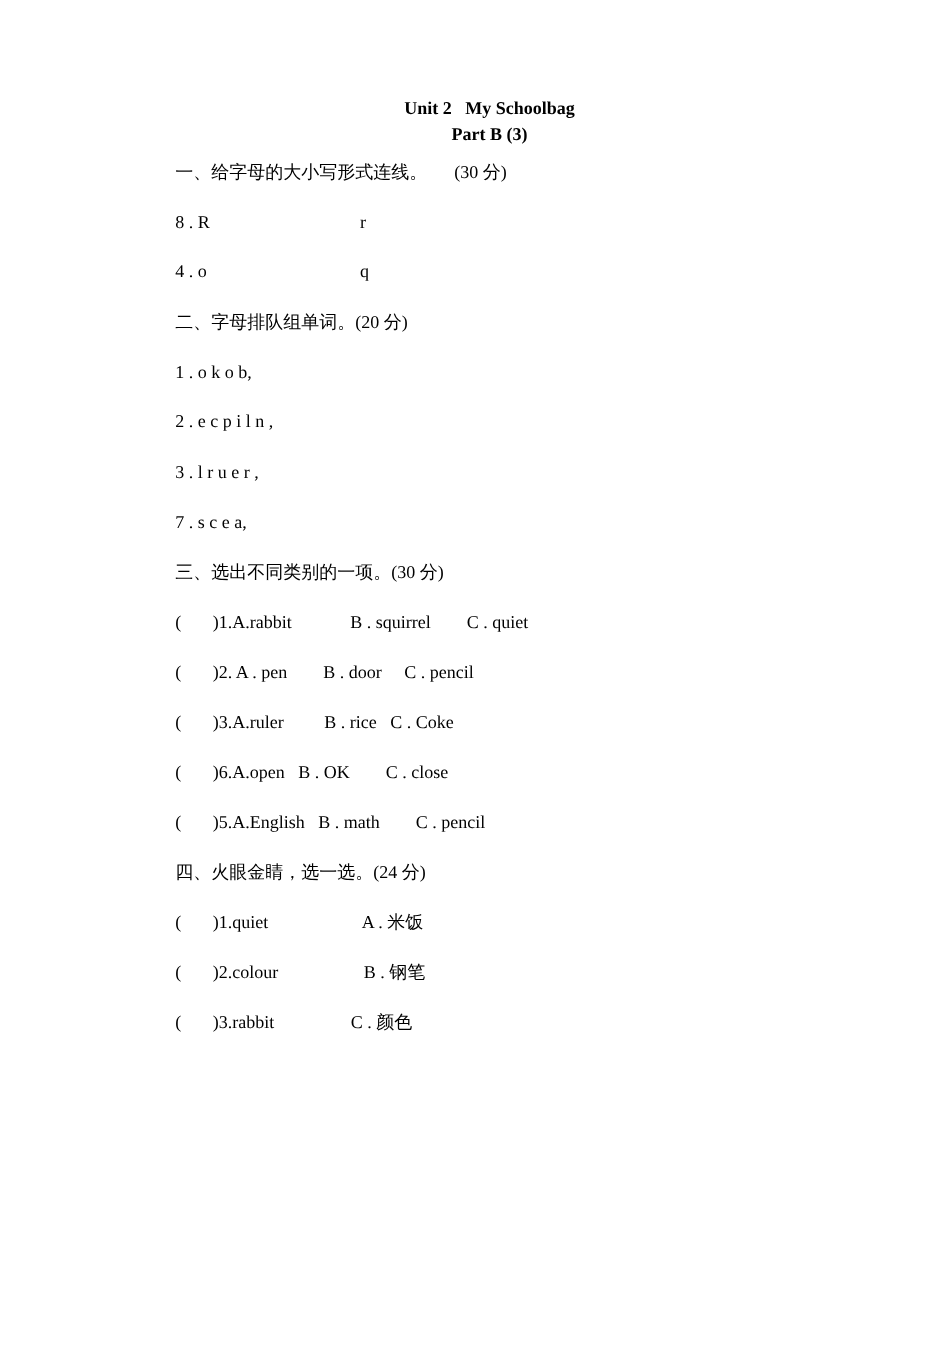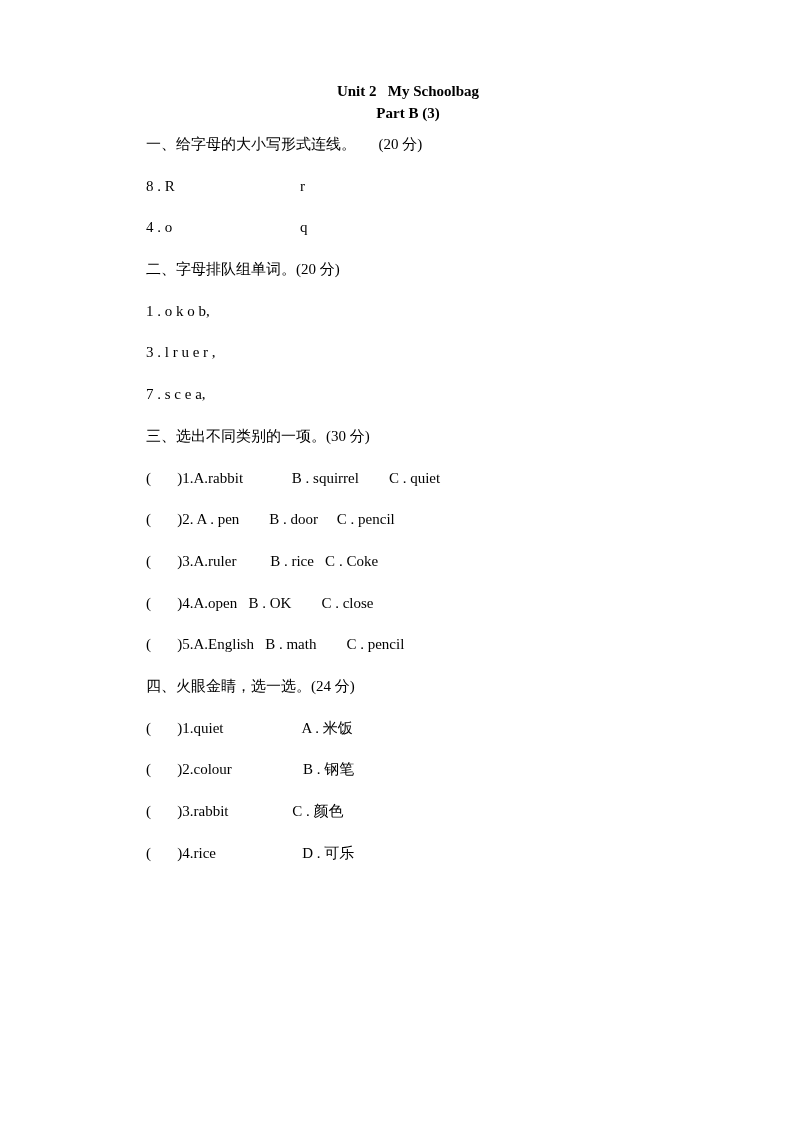--- a/index.html
+++ b/index.html
@@ -37,41 +37,42 @@
 </style>
 </head>
 <body>
 
 <div class="page">
   <div class="content">
 
     <div class="title-line">Unit 2   My Schoolbag</div>
     <div class="title-line">Part B (3)</div>
 
-    <div class="body-line">一、给字母的大小写形式连线。      (20 分)</div>
+    <div class="body-line">一、给字母的大小写形式连线。      (30 分)</div>
 
     <div class="body-line pair-row">
       <span class="pair-left">8 . R</span>
       <span class="pair-right">r</span>
     </div>
     <div class="body-line pair-row">
       <span class="pair-left">4 . o</span>
       <span class="pair-right">q</span>
     </div>
 
     <div class="body-line">二、字母排队组单词。(20 分)</div>
     <div class="body-line">1 . o k o b,</div>
+    <div class="body-line">2 . e c p i l n ,</div>
     <div class="body-line">3 . l r u e r ,</div>
     <div class="body-line">7 . s c e a,</div>
 
     <div class="body-line">三、选出不同类别的一项。(30 分)</div>
     <div class="body-line">(       )1.A.rabbit             B . squirrel        C . quiet</div>
     <div class="body-line">(       )2. A . pen        B . door     C . pencil</div>
     <div class="body-line">(       )3.A.ruler         B . rice   C . Coke</div>
-    <div class="body-line">(       )4.A.open   B . OK        C . close</div>
+    <div class="body-line">(       )6.A.open   B . OK        C . close</div>
     <div class="body-line">(       )5.A.English   B . math        C . pencil</div>
 
     <div class="body-line">四、火眼金睛，选一选。(24 分)</div>
     <div class="body-line">(       )1.quiet                     A . 米饭</div>
     <div class="body-line">(       )2.colour                   B . 钢笔</div>
     <div class="body-line">(       )3.rabbit                 C . 颜色</div>
     <div class="body-line">(       )4.rice                       D . 可乐</div>
 
   </div>
 </div>

